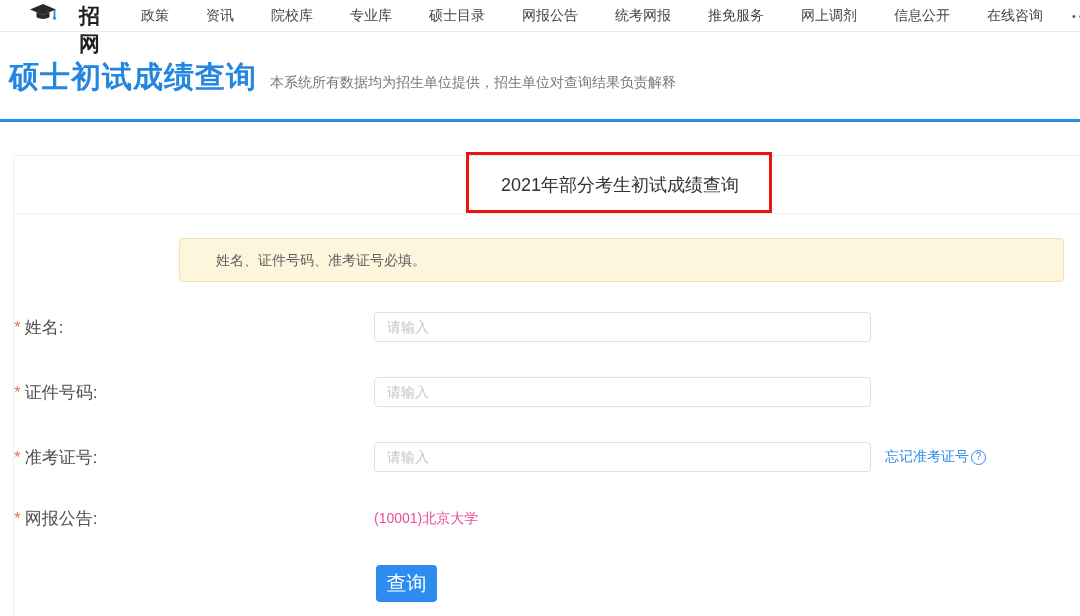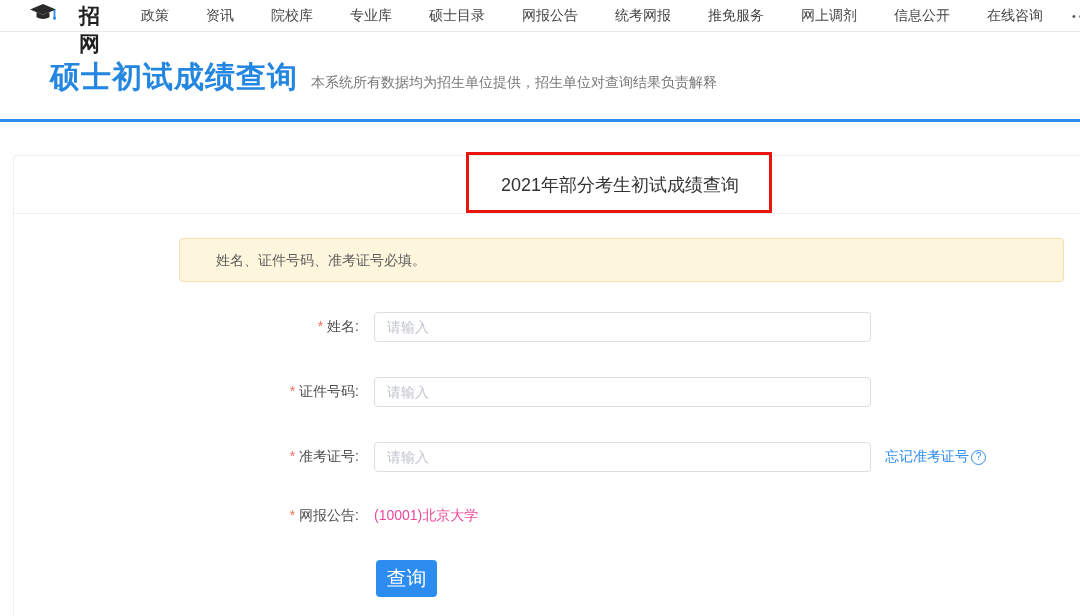--- a/index.html
+++ b/index.html
@@ -9,41 +9,41 @@
   
   .topnav { height:32px; display:flex; align-items:center; padding-left:30px;
     border-bottom:1px solid #e9e9e9; background:#fff; }
   .logo { display:flex; align-items:center; gap:22px; margin-right:40px; cursor:pointer; }
   .logo-text { font-size:21px; font-weight:bold; color:#1f1f1f; letter-spacing:1px; }
   .nav-items { display:flex; align-items:center; gap:37px; font-size:14px; color:#454545; }
   .nav-item { cursor:pointer; white-space:nowrap; }
   .nav-more { margin-left:29px; color:#555; font-size:11px; letter-spacing:3px; cursor:pointer; }
 
   
-  .hero { height:87px; padding:25px 0 0 9px; display:flex; align-items:baseline;margin-left:41px; }
+  .hero { height:87px; padding:25px 0 0 9px; display:flex; align-items:baseline; }
   .hero-title { font-size:30px; font-weight:bold; color:#2386e0; letter-spacing:1px; }
   .hero-sub { font-size:14px; color:#777; margin-left:13px; }
   .divider { height:3px; background:#2d8cf0; }
 
   
   .main { position:relative; height:488px; }
   .panel { position:absolute; left:13px; top:33px; width:1214px; height:740px;
     background:#fff; border:1px solid #efefef; border-radius:4px; }
   .panel-header { position:relative; height:58px; border-bottom:1px solid #f0f0f0;
     display:flex; align-items:center; justify-content:center; font-size:18px; color:#333; }
   .annotation-box { position:absolute; left:452px; top:-4px; width:306px; height:61px;
     border:3px solid #e8160c; pointer-events:none; }
 
   .alert { margin:24px 162px 30px 165px; height:44px; line-height:42px;
     background:#fdf5dc; border:1px solid #f3e0ac; border-radius:4px;
     padding-left:36px; font-size:14px; color:#5e5e5e; }
 
   
   .form-row { display:flex; align-items:center; margin-bottom:35px; }
-  .form-label { width:345px; text-align:right; font-size:14px; color:#4f4f4f; }
+  .form-label { width:345px; font-size:17px; color:#4f4f4f; }
   .req { color:#f06e5d; margin-right:4px; }
   .form-control { margin-left:15px; width:497px; height:30px; border:1px solid #dcdfe6;
     border-radius:4px; padding:0 12px; font-size:14px; color:#333; outline:none; }
   .form-control::placeholder { color:#c0c4cc; }
   .link { margin-left:14px; font-size:14px; color:#2d8cf0; text-decoration:none;
     display:inline-flex; align-items:center; cursor:pointer; white-space:nowrap; }
   .help-circle { display:inline-flex; width:15px; height:15px; border:1px solid #2d8cf0;
     border-radius:50%; align-items:center; justify-content:center; font-size:10px;
     margin-left:2px; line-height:1; }
   .static-value { margin-left:15px; font-size:14px; color:#ec4899; }

